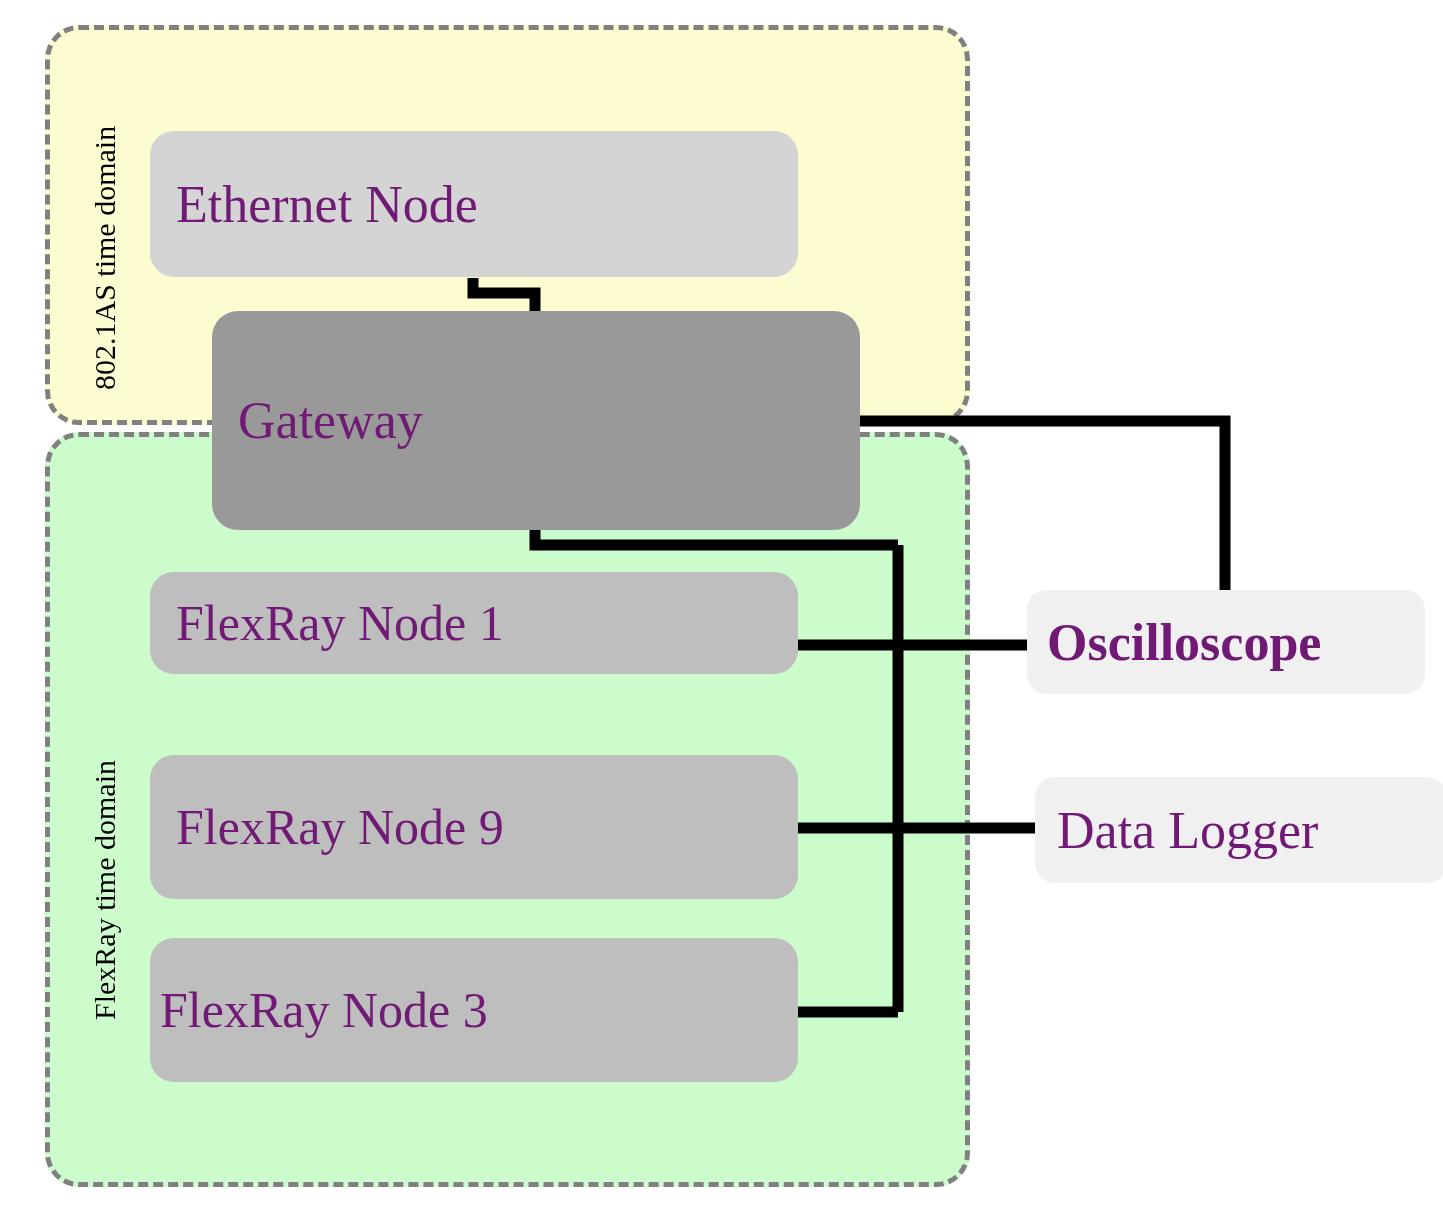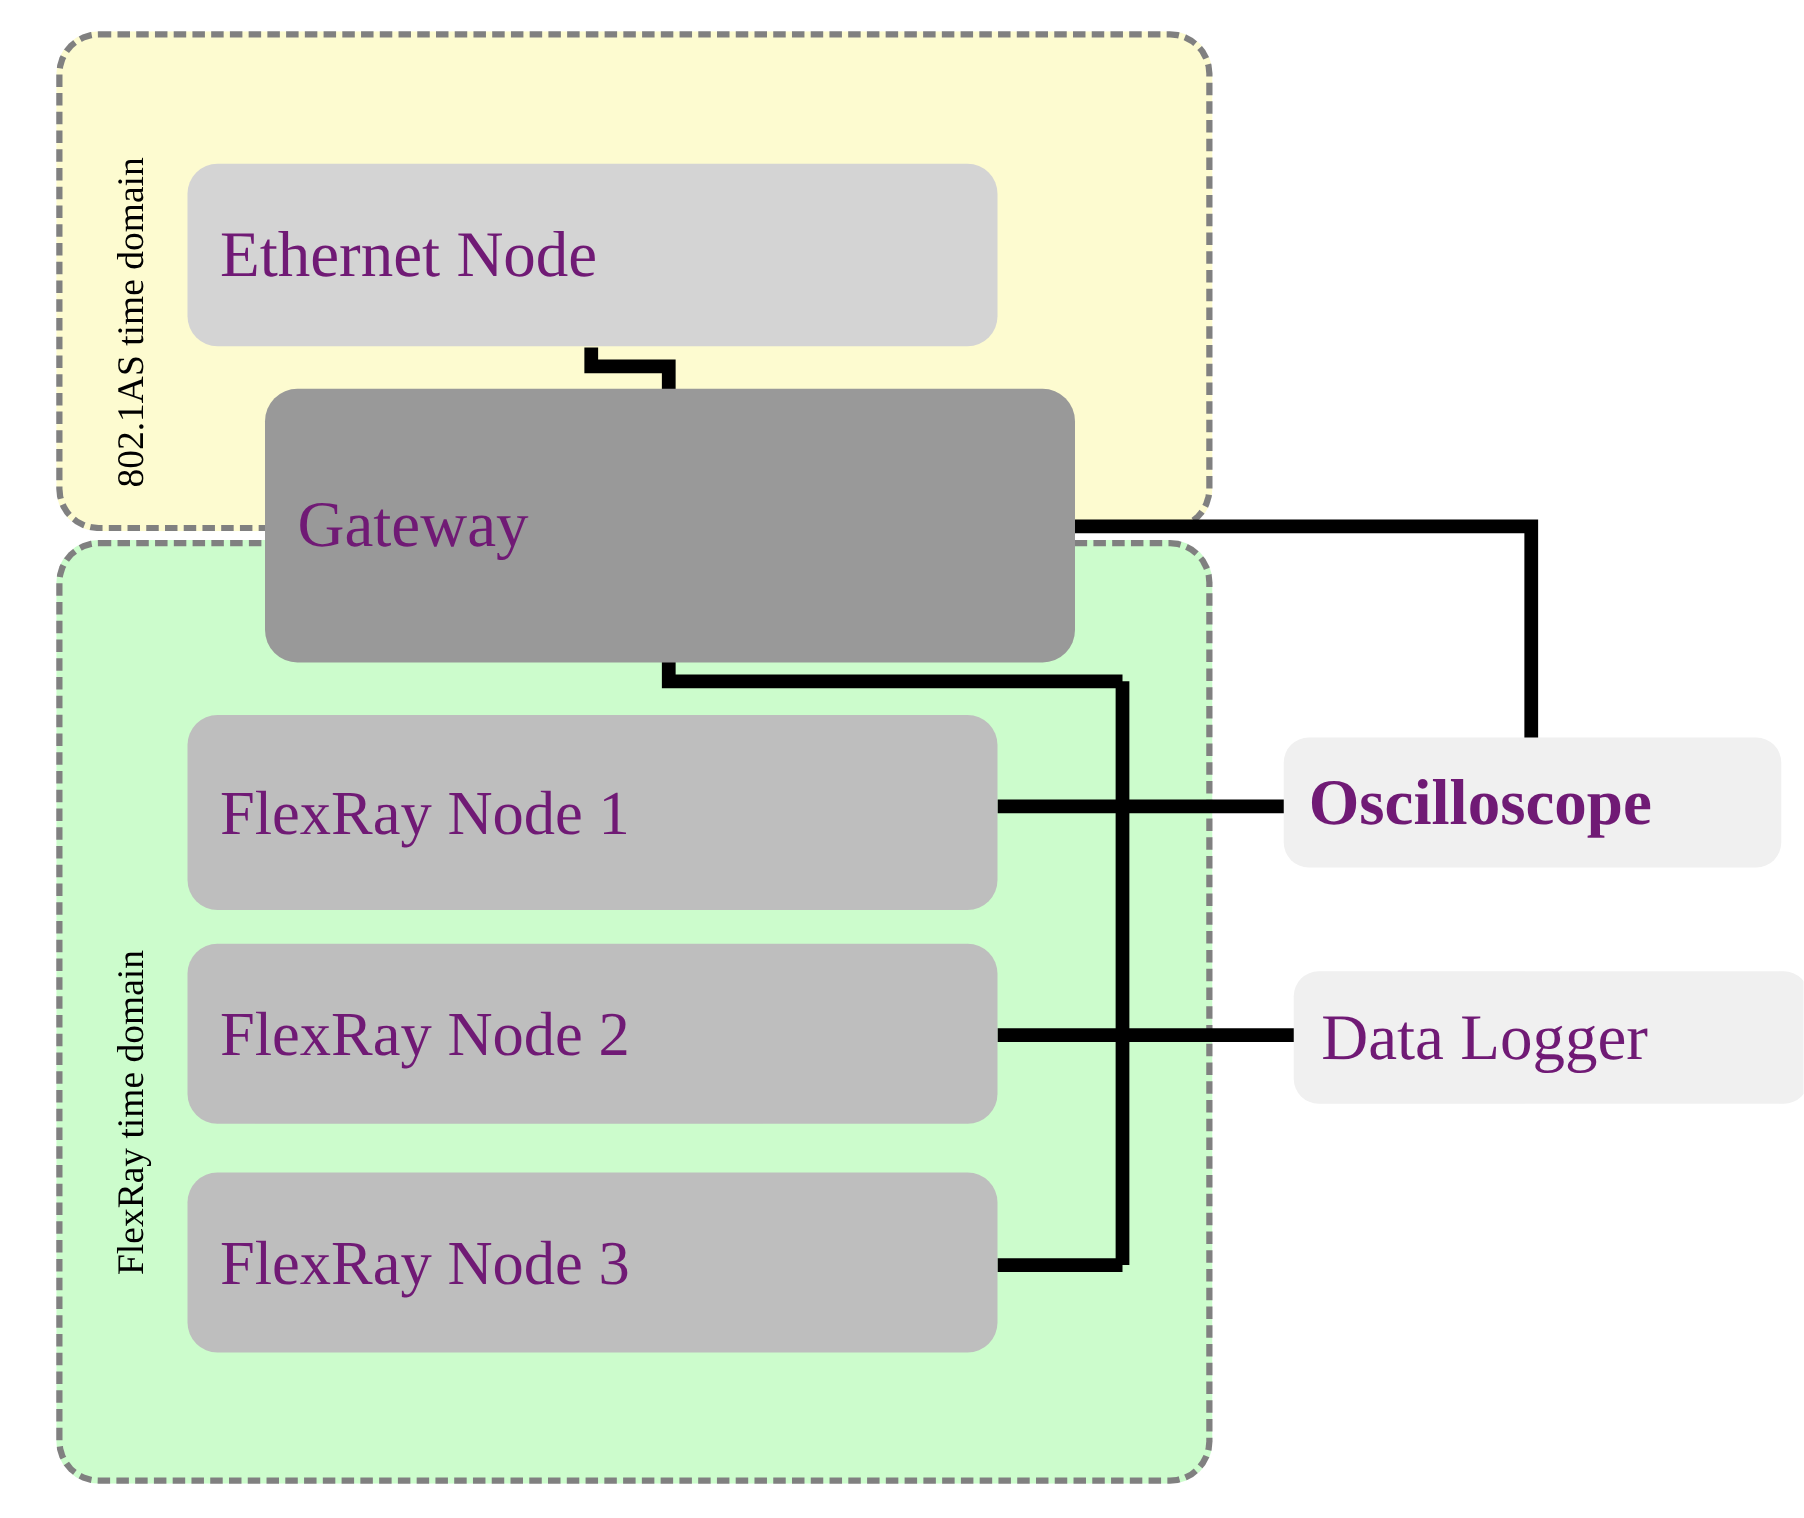--- a/index.html
+++ b/index.html
@@ -101,42 +101,42 @@
     height: 219px;
     background: #999999;
     font-size: 52px;
     padding-left: 26px;
     border-radius: 26px;
   }
   #node-flexray-1 {
     left: 150px;
     top: 572px;
     width: 648px;
-    height: 156px;
+    height: 102px;
     background: #bebebe;
     font-size: 50px;
     padding-left: 26px;
   }
   #node-flexray-2 {
     left: 150px;
     top: 755px;
     width: 648px;
     height: 144px;
     background: #bebebe;
     font-size: 50px;
     padding-left: 26px;
   }
   #node-flexray-3 {
     left: 150px;
     top: 938px;
     width: 648px;
     height: 144px;
     background: #bebebe;
     font-size: 50px;
-    padding-left: 26px;
+    padding-left: 10px;
   }
   #node-oscilloscope {
     left: 1027px;
     top: 590px;
     width: 398px;
     height: 104px;
     background: #f0f0f0;
     font-size: 52px;
     padding-left: 20px;
     border-radius: 20px;
@@ -191,21 +191,21 @@
 
   <div class="node" id="node-gateway">
     <span>Gateway</span>
   </div>
 
   <div class="node" id="node-flexray-1">
     <span>FlexRay  Node  1</span>
   </div>
 
   <div class="node" id="node-flexray-2">
-    <span>FlexRay  Node  2</span>
+    <span>FlexRay  Node  9</span>
   </div>
 
   <div class="node" id="node-flexray-3">
     <span>FlexRay  Node  3</span>
   </div>
 
   <div class="node" id="node-oscilloscope">
     <span>Oscilloscope</span>
   </div>
 

